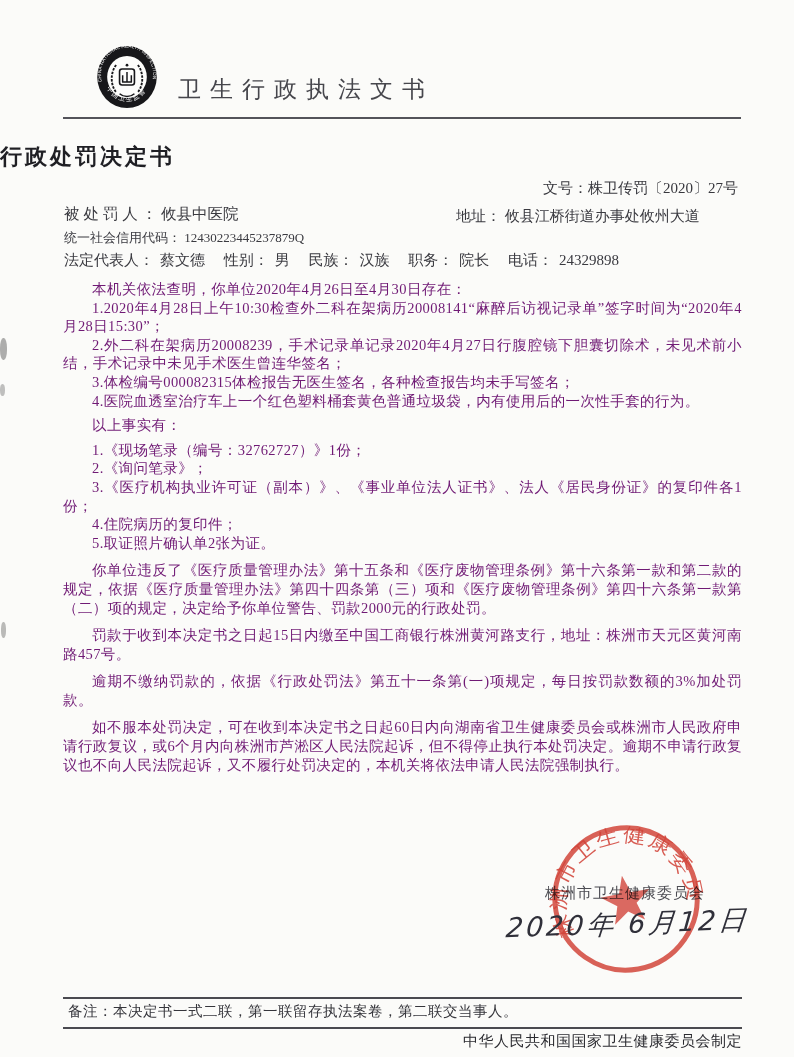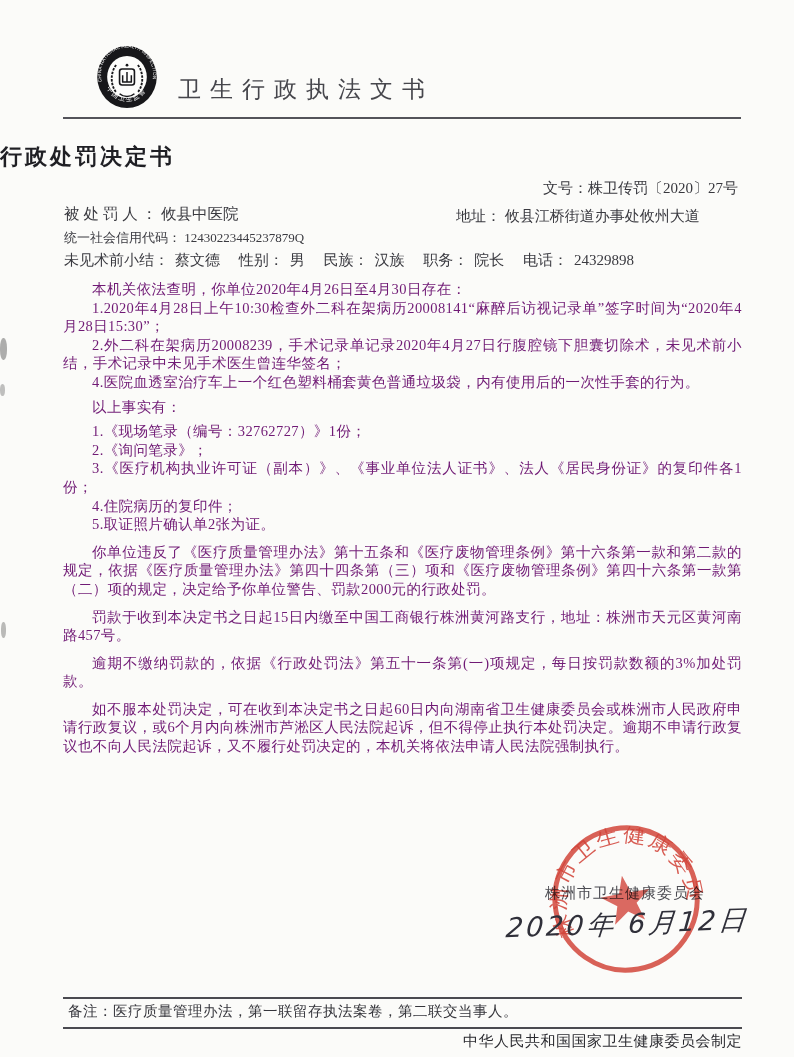--- a/index.html
+++ b/index.html
@@ -100,31 +100,32 @@
   </div>
   <div class="row-address">
     <span>地址：</span>
     <span>攸县江桥街道办事处攸州大道</span>
   </div>
   <div class="row-credit">
     <span>统一社会信用代码：</span>
     <span>12430223445237879Q</span>
   </div>
   <div class="row-legal">
-    <span class="pair"><span class="lbl">未见术前小结：</span><span>蔡文德</span></span>
+    <span class="pair"><span class="lbl">法定代表人：</span><span>蔡文德</span></span>
     <span class="pair"><span class="lbl">性别：</span><span>男</span></span>
     <span class="pair"><span class="lbl">民族：</span><span>汉族</span></span>
     <span class="pair"><span class="lbl">职务：</span><span>院长</span></span>
     <span class="pair"><span class="lbl">电话：</span><span>24329898</span></span>
   </div>
 
   <div class="body-block">
     <p class="para">本机关依法查明，你单位2020年4月26日至4月30日存在：</p>
     <p class="para">1.2020年4月28日上午10:30检查外二科在架病历20008141“麻醉后访视记录单”签字时间为“2020年4月28日15:30”；</p>
     <p class="para">2.外二科在架病历20008239，手术记录单记录2020年4月27日行腹腔镜下胆囊切除术，未见术前小结，手术记录中未见手术医生曾连华签名；</p>
+    <p class="para">3.体检编号000082315体检报告无医生签名，各种检查报告均未手写签名；</p>
     <p class="para">4.医院血透室治疗车上一个红色塑料桶套黄色普通垃圾袋，内有使用后的一次性手套的行为。</p>
     <p class="para gap-sm">以上事实有：</p>
     <p class="para gap-sm">1.《现场笔录（编号：32762727）》1份；</p>
     <p class="para">2.《询问笔录》；</p>
     <p class="para">3.《医疗机构执业许可证（副本）》、《事业单位法人证书》、法人《居民身份证》的复印件各1份；</p>
     <p class="para">4.住院病历的复印件；</p>
     <p class="para">5.取证照片确认单2张为证。</p>
     <p class="para gap-md">你单位违反了《医疗质量管理办法》第十五条和《医疗废物管理条例》第十六条第一款和第二款的规定，依据《医疗质量管理办法》第四十四条第（三）项和《医疗废物管理条例》第四十六条第一款第（二）项的规定，决定给予你单位警告、罚款2000元的行政处罚。</p>
     <p class="para gap-md">罚款于收到本决定书之日起15日内缴至中国工商银行株洲黄河路支行，地址：株洲市天元区黄河南路457号。</p>
     <p class="para gap-md">逾期不缴纳罚款的，依据《行政处罚法》第五十一条第(一)项规定，每日按罚款数额的3%加处罚款。</p>
@@ -140,21 +141,21 @@
     </defs>
     <circle cx="80" cy="80" r="72" fill="none" stroke="#d6463c" stroke-width="5" opacity="0.85"></circle>
     <polygon opacity="0.8" fill="#d6463c" points="80,56 86.1,73.9 105,74.2 89.9,85.6 95.4,103.7 80,92.8 64.6,103.7 70.1,85.6 55,74.2 73.9,73.9"></polygon>
     <text font-size="20" fill="#d6463c" opacity="0.88" letter-spacing="2" font-family="Liberation Serif, serif">
       <textPath href="#sealArc" startOffset="0" textLength="252" lengthAdjust="spacingAndGlyphs">株洲市卫生健康委员会</textPath>
     </text>
   </svg>
 
   <div class="foot-rule-top"></div>
   <div class="remark">
-    <span>备注：</span><span>医疗质量管理办法，第一联留存执法案卷，第二联交当事人。</span>
+    <span>备注：</span><span>本决定书一式二联，第一联留存执法案卷，第二联交当事人。</span>
   </div>
   <div class="foot-rule-bottom"></div>
   <div class="issuer">中华人民共和国国家卫生健康委员会制定</div>
 
   <div class="artifact a1"></div>
   <div class="artifact a2"></div>
   <div class="artifact a3"></div>
 </div>
 
 </body></html>

